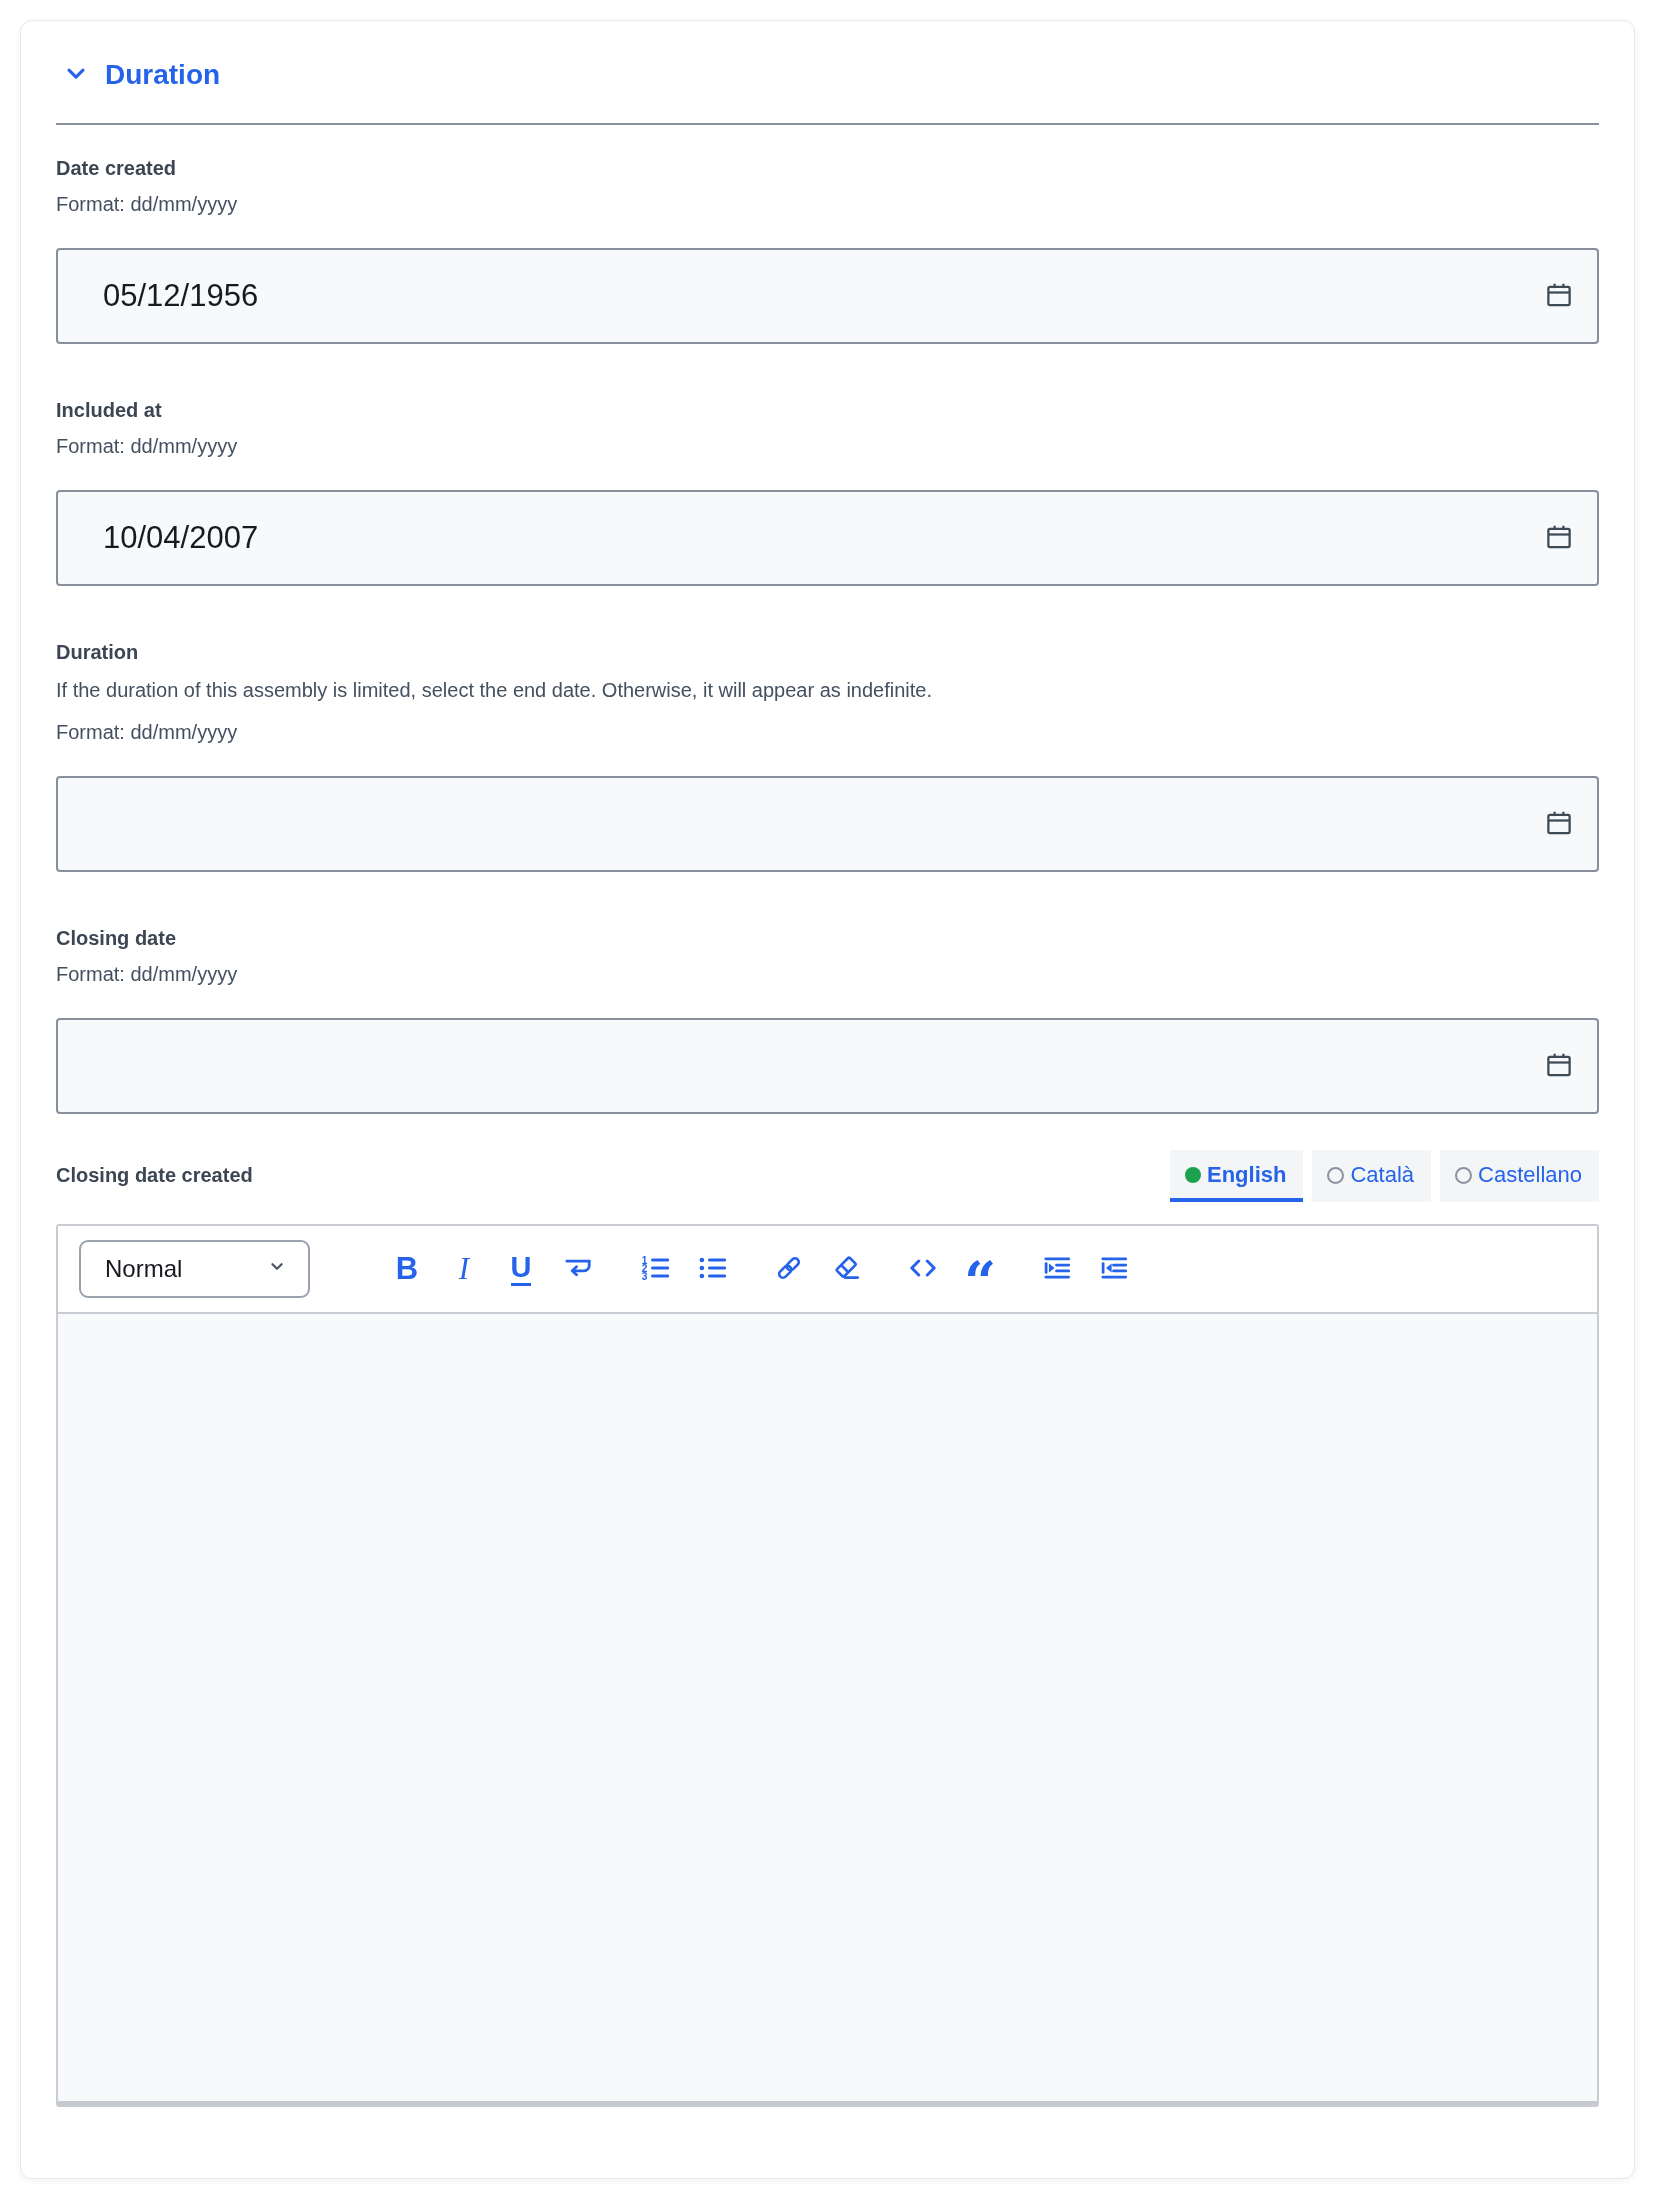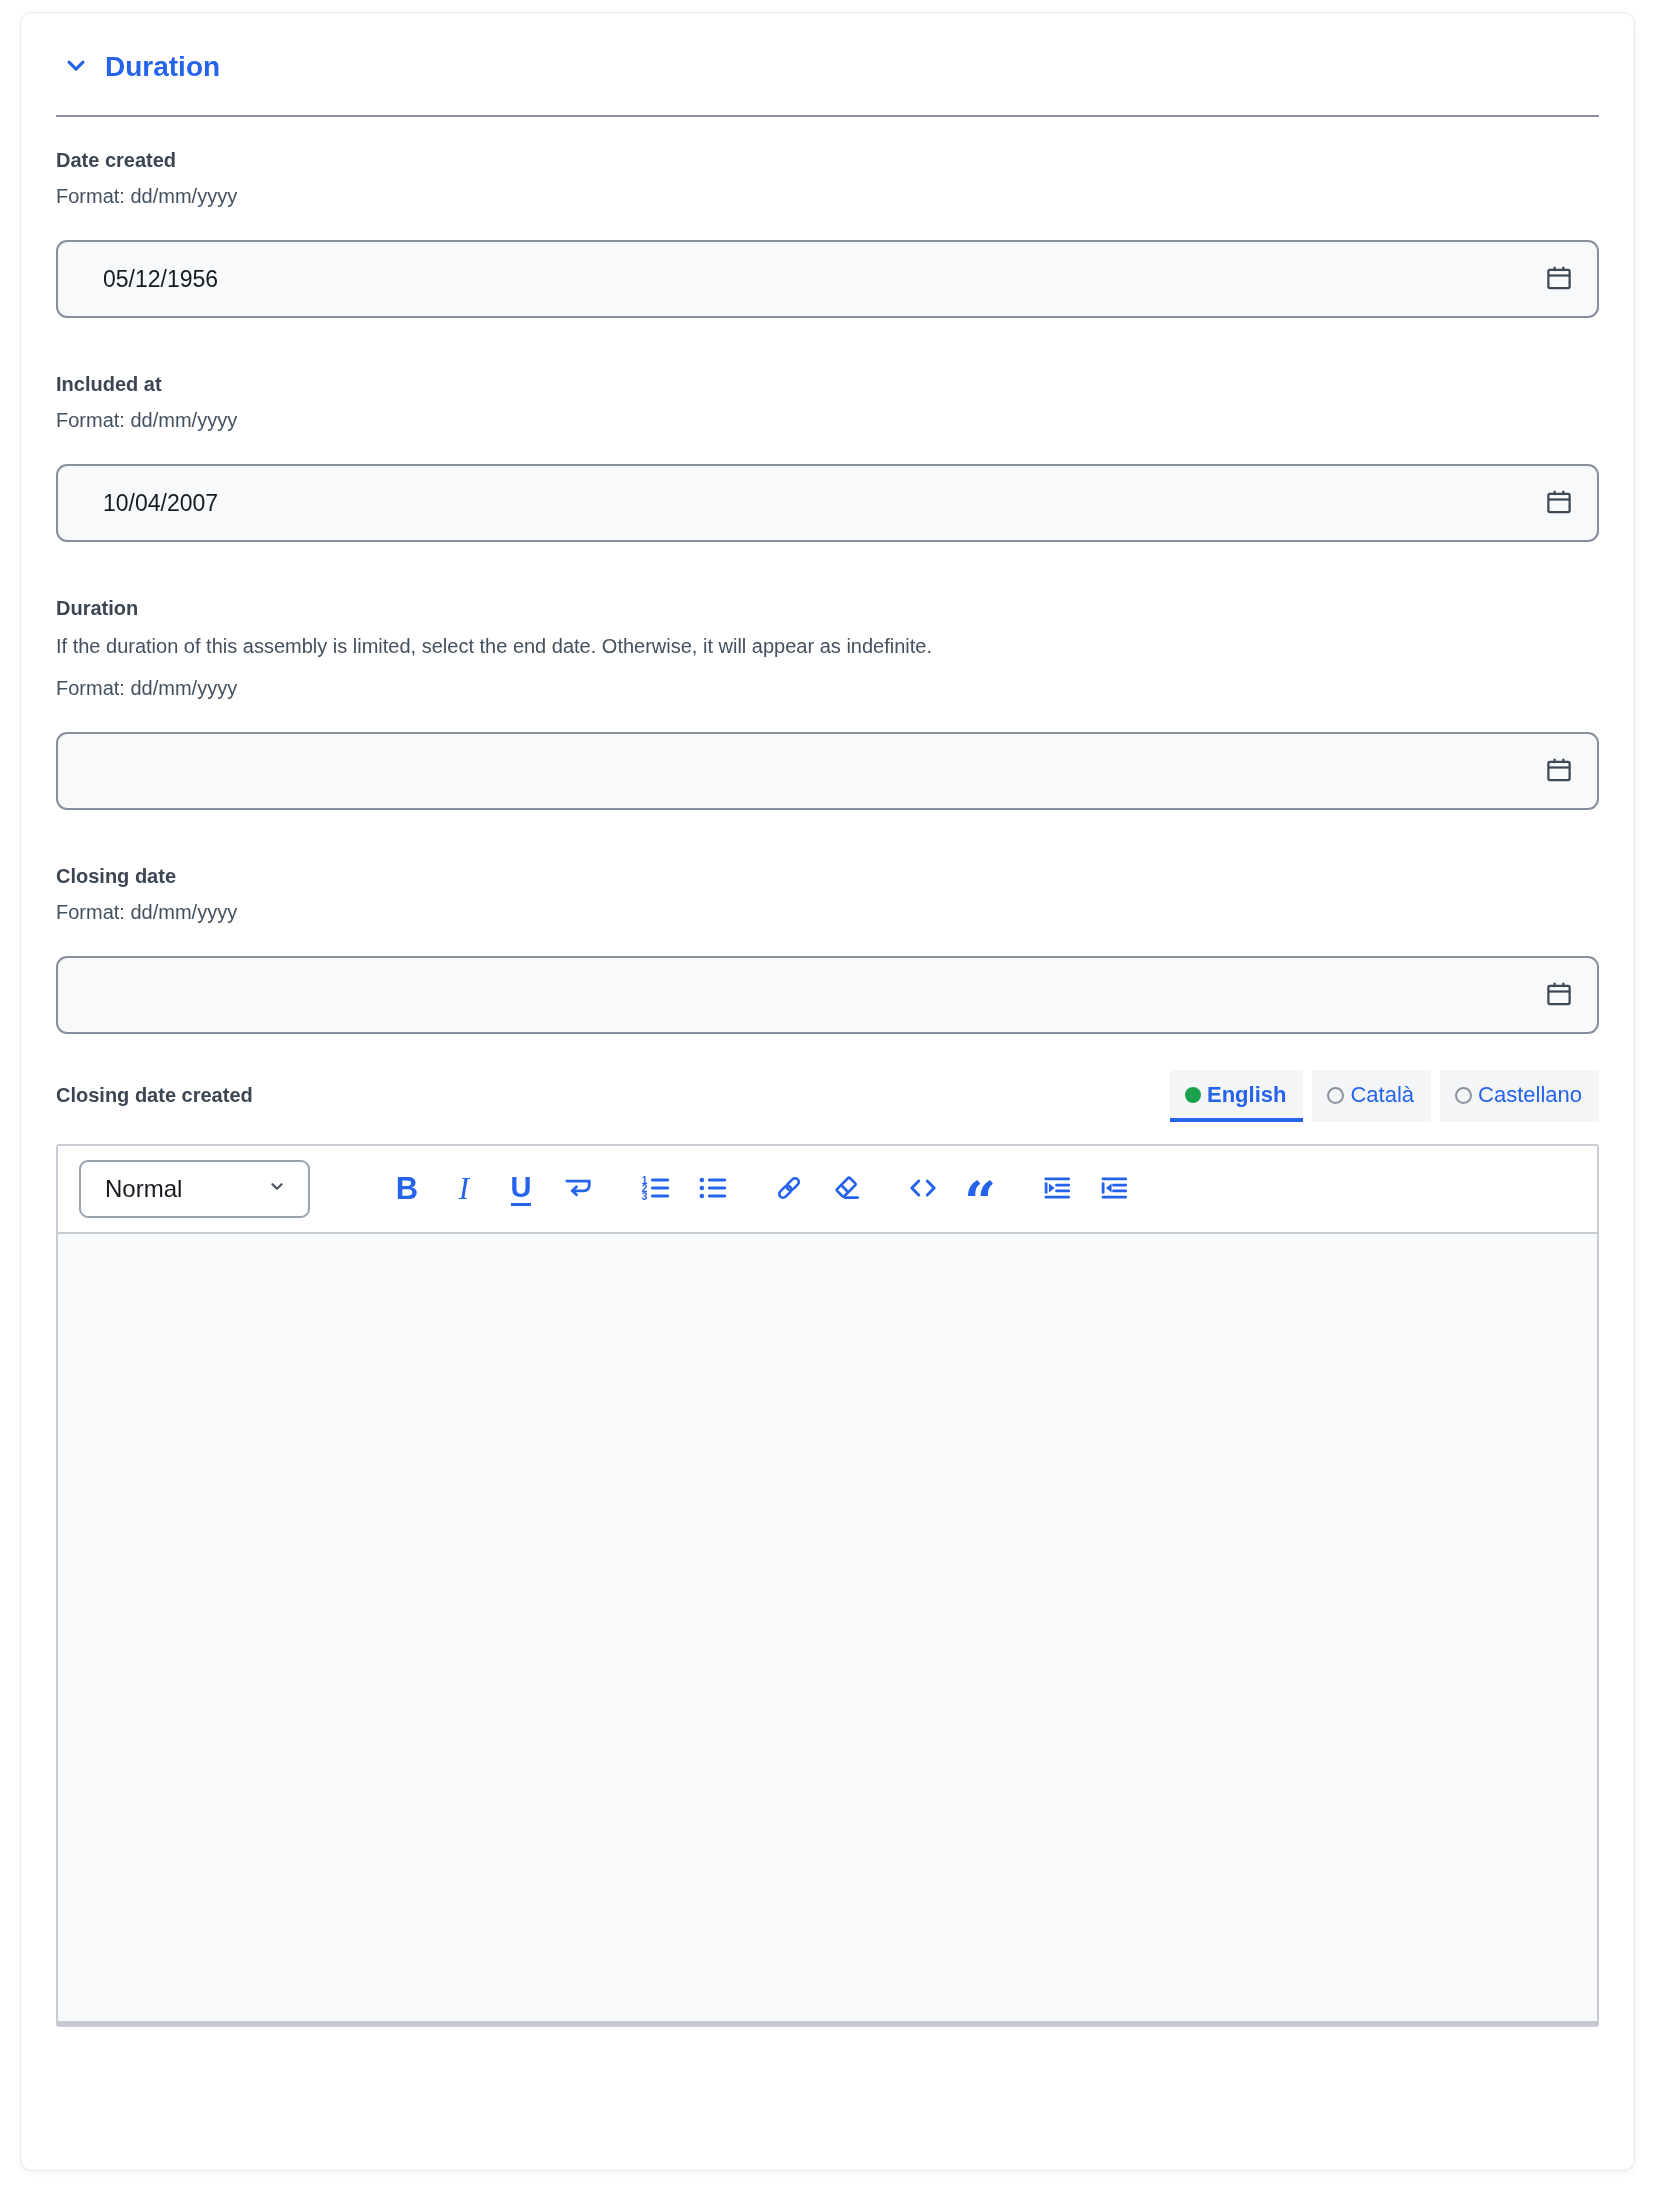--- a/index.html
+++ b/index.html
@@ -1,47 +1,47 @@
 <!DOCTYPE html>
 <html><head>
 <meta charset="utf-8">
 <style>
   * { box-sizing: border-box; margin: 0; padding: 0; }
   html, body { width: 1656px; height: 2212px; background: #ffffff; overflow: hidden; }
   body { font-family: "Liberation Sans", sans-serif; color: #3c4653; }
 
   .card {
     position: relative;
-    margin: 12px 20px 0 20px;
+    margin: 20px 20px 0 20px;
     width: 1615px;
     min-height: 2159px;
     background: #ffffff;
     border: 1px solid #e7e9ed;
     border-radius: 12px;
     box-shadow: 0 2px 6px rgba(40,50,60,0.06);
     padding: 38px 35px 33px 35px;
   }
 
   
   .section-header { display: flex; align-items: center; gap: 15px; color: #2563eb; margin: 0 0 32px 6px; cursor: pointer; }
   .section-header h2 { font-size: 28px; font-weight: 700; color: #2563eb; }
   .divider { border: none; border-top: 2px solid #8b919c; margin: 0 0 32px 0; }
 
   
   .field-label { font-size: 20px; font-weight: 700; color: #3c4653; margin-bottom: 13px; }
   .field-desc { font-size: 20px; color: #43505f; margin-bottom: 17px; line-height: 1.35; }
   .field-format { font-size: 20px; color: #43505f; margin-bottom: 32px; }
   .date-wrap { position: relative; margin-bottom: 55px; }
   .date-input {
-    width: 100%; height: 78px;
+    width: 100%; height: 96px;
     background: #f7f9fb;
     border: 2px solid #878f9c;
-    border-radius: 11px;
+    border-radius: 4px;
     font-family: "Liberation Sans", sans-serif;
-    font-size: 23px; color: #161b22;
+    font-size: 31px; color: #161b22;
     padding: 0 70px 0 45px;
     outline: none;
   }
   .cal-btn {
     position: absolute; right: 18px; top: 50%;
     transform: translateY(-50%);
     width: 44px; height: 44px;
     background: transparent; border: none; cursor: pointer;
     display: flex; align-items: center; justify-content: center;
   }

